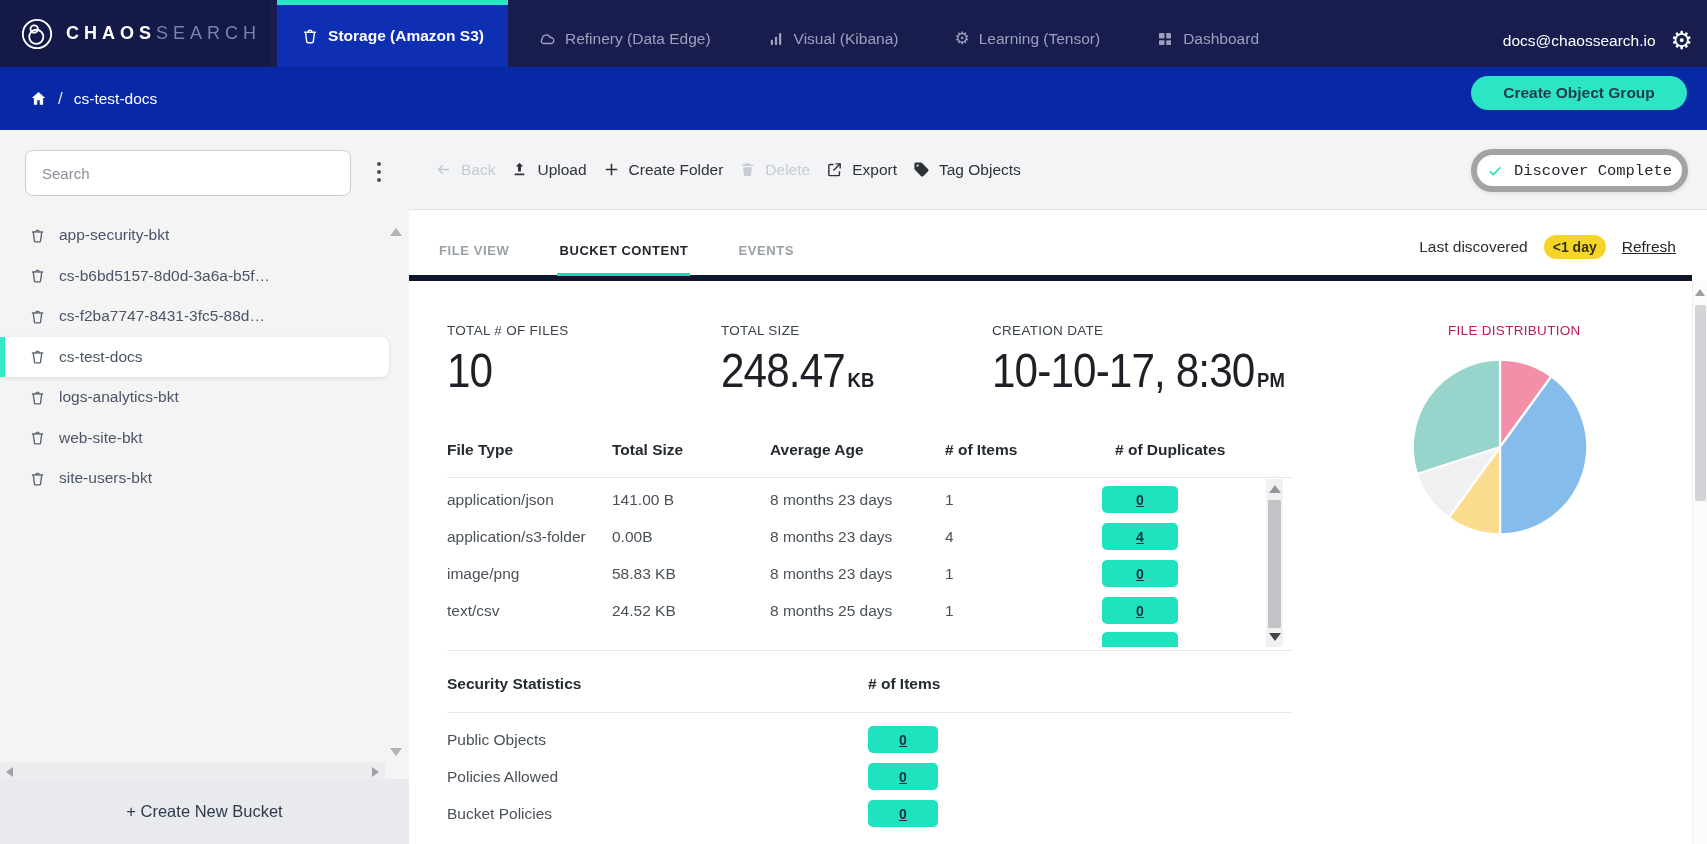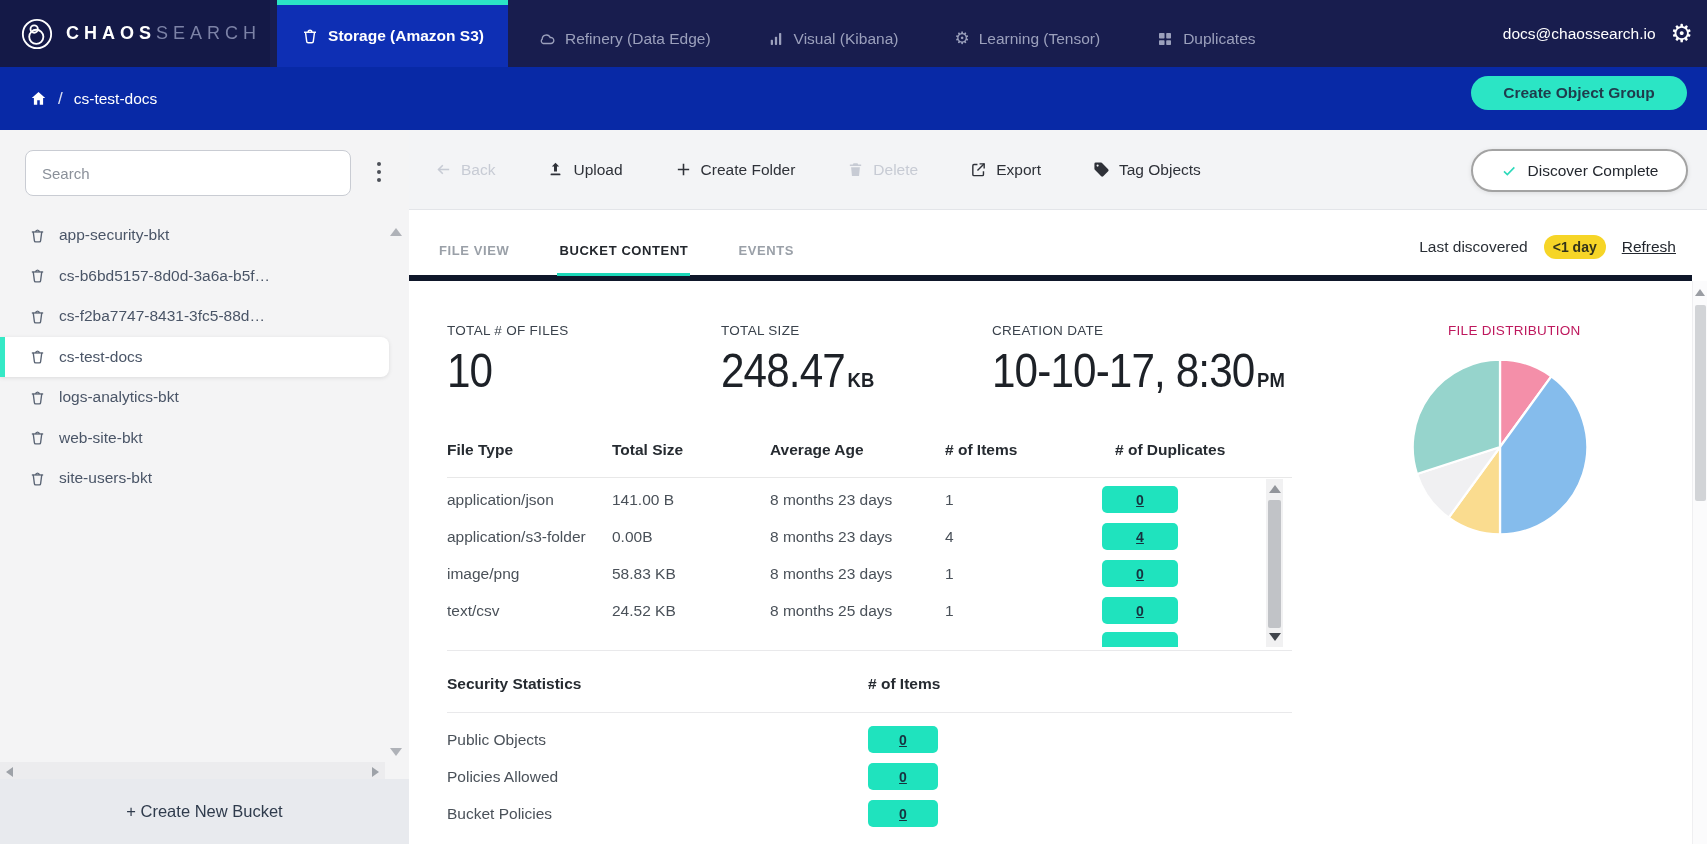--- a/index.html
+++ b/index.html
@@ -9,21 +9,21 @@
 
   
   .topnav { position:absolute; top:0; left:0; right:0; height:67px; background:var(--nav-bg); }
   .logo-block { position:absolute; left:0; top:0; width:270px; height:67px; background:var(--nav-logo-bg); display:flex; align-items:center; padding-left:20px; gap:12px; }
   .brand-text { font-size:18px; letter-spacing:5px; font-weight:700; color:#fff; white-space:nowrap; }
   .brand-text .dim { color:#7C82A6; font-weight:400; }
   .storage-tab { position:absolute; left:277px; top:0; width:231px; height:67px; background:var(--active-tab-bg); border-top:5px solid var(--accent-teal); display:flex; align-items:center; justify-content:center; gap:9px; color:#fff; font-weight:700; font-size:15.5px; cursor:pointer; }
   .nav-links { position:absolute; left:538px; top:0; height:77px; display:flex; align-items:center; gap:56px; }
   .tn-link { display:flex; align-items:center; gap:9px; color:#9BA0BC; font-size:15.5px; cursor:pointer; white-space:nowrap; }
   .tn-link .ic { width:18px; height:18px; display:inline-flex; }
-  .nav-user { position:absolute; right:14px; top:0; height:67px; display:flex; align-items:center; gap:15px; color:#fff; font-size:15.5px; }
+  .nav-user { position:absolute; right:14px; top:7px; height:67px; display:flex; align-items:center; gap:15px; color:#fff; font-size:15.5px; }
   .gear-big { font-size:25px; color:#fff; line-height:1; cursor:pointer; }
 
   
   .crumb-bar { position:absolute; top:67px; left:0; right:0; height:63px; background:var(--breadcrumb-bg); }
   .crumb-left { position:absolute; left:30px; top:0; height:63px; display:flex; align-items:center; gap:11px; color:#fff; font-size:15.5px; }
   .crumb-sep { opacity:.85; font-size:17px; }
   .create-og-btn { position:absolute; right:20px; top:9px; width:216px; height:34px; border:none; border-radius:23px; background:var(--accent-teal); color:#1F3B4C; font-weight:700; font-size:15.5px; font-family:inherit; cursor:pointer; }
 
   
   .sidebar { position:absolute; top:130px; left:0; width:409px; bottom:0; background:var(--sidebar-bg); }
@@ -38,25 +38,25 @@
   .tri { width:0; height:0; position:absolute; cursor:pointer; }
   .sb-up   { right:7px; top:98px;  border-left:6px solid transparent; border-right:6px solid transparent; border-bottom:8px solid #AFB2B8; }
   .sb-down { right:7px; bottom:88px; border-left:6px solid transparent; border-right:6px solid transparent; border-top:8px solid #AFB2B8; }
   .sb-hscroll { position:absolute; left:0; right:24px; bottom:65px; height:17px; background:#ECECEE; }
   .hs-left  { left:6px;  top:4.5px; border-top:5px solid transparent; border-bottom:5px solid transparent; border-right:7px solid #9EA2A8; }
   .hs-right { right:6px; top:4.5px; border-top:5px solid transparent; border-bottom:5px solid transparent; border-left:7px solid #9EA2A8; }
   .sidebar-footer { position:absolute; left:0; right:0; bottom:0; height:65px; background:#E8EAEE; display:flex; align-items:center; justify-content:center; font-size:16.5px; color:#2F3B4C; cursor:pointer; }
 
   
   .main { position:absolute; top:130px; left:409px; right:0; bottom:0; background:#fff; }
-  .toolbar { position:absolute; top:0; left:0; right:0; height:80px; background:var(--toolbar-bg); border-bottom:1px solid #E3E5E9; display:flex; align-items:center; padding-left:26px; gap:52px; }
+  .toolbar { position:absolute; top:0; left:0; right:0; height:80px; background:var(--toolbar-bg); border-bottom:1px solid #E3E5E9; display:flex; align-items:center; padding-left:26px; gap:16px; }
   .tb-btn { display:flex; align-items:center; gap:9px; font-size:15.5px; color:#2E3138; background:none; border:none; font-family:inherit; cursor:pointer; white-space:nowrap; }
   .tb-btn .ic { width:17px; height:17px; display:inline-flex; }
   .tb-btn.disabled { color:#C7CBD4; cursor:default; }
-  .discover-pill { position:absolute; right:19px; top:19px; height:43px; width:217px; border-radius:22px; background:#fff; border:2px solid #a3a3a3; box-shadow:0 1px 5px rgba(0,0,0,.10); display:flex; align-items:center; justify-content:center; gap:11px; font-size:15.5px; color:#23272E; font-family:Liberation Sans, sans-serif; cursor:pointer; }
+  .discover-pill { position:absolute; right:19px; top:19px; height:43px; width:217px; border-radius:22px; background:#fff; border:6px solid #a3a3a3; box-shadow:0 1px 5px rgba(0,0,0,.10); display:flex; align-items:center; justify-content:center; gap:11px; font-size:15.5px; color:#23272E; font-family:Liberation Mono, monospace; cursor:pointer; }
   .discover-pill .ic { width:16px; height:16px; color:#2CD9BA; }
 
   .tabs-row { position:absolute; top:80px; left:0; right:15px; height:71px; border-bottom:6px solid #0f172a; }
   .tabs-wrap { position:absolute; left:28px; bottom:-1px; display:flex; gap:46px; }
   .tab { font-size:13px; font-weight:700; letter-spacing:.6px; color:#9AA0A8; padding:0 2px 15px 2px; border-bottom:3px solid transparent; cursor:pointer; }
   .tab.active { color:#23272D; border-bottom-color:#1CD8B9; }
   .tabs-right { position:absolute; right:16px; bottom:16px; display:flex; align-items:center; gap:16px; }
   .ld-label { font-size:15.5px; color:#2A2F36; }
   .ld-badge { background:var(--badge-yellow); color:#33331A; font-size:14px; font-weight:600; border-radius:12px; padding:4px 9px; }
   .refresh { font-size:15.5px; color:#22272E; text-decoration:underline; cursor:pointer; }
@@ -149,21 +149,21 @@
       </div>
       <div class="tn-link">
         <span class="ic">
             <svg viewBox="0 0 24 24" fill="currentColor">
               <rect x="4" y="4" width="7.4" height="7.4" rx="1"></rect>
               <rect x="13.6" y="4" width="6.4" height="7.4" rx="1"></rect>
               <rect x="4" y="13.6" width="7.4" height="6.4" rx="1"></rect>
               <rect x="13.6" y="13.6" width="6.4" height="6.4" rx="1"></rect>
             </svg>
           </span>
-        <span>Duplicates</span>
+        <span>Dashboard</span>
       </div>
     </div>
     <div class="nav-user">
       <span>docs@chaossearch.io</span>
       <span class="gear-big glyph">⚙</span>
     </div>
   </div>
 
   <div class="crumb-bar">
     <div class="crumb-left">

